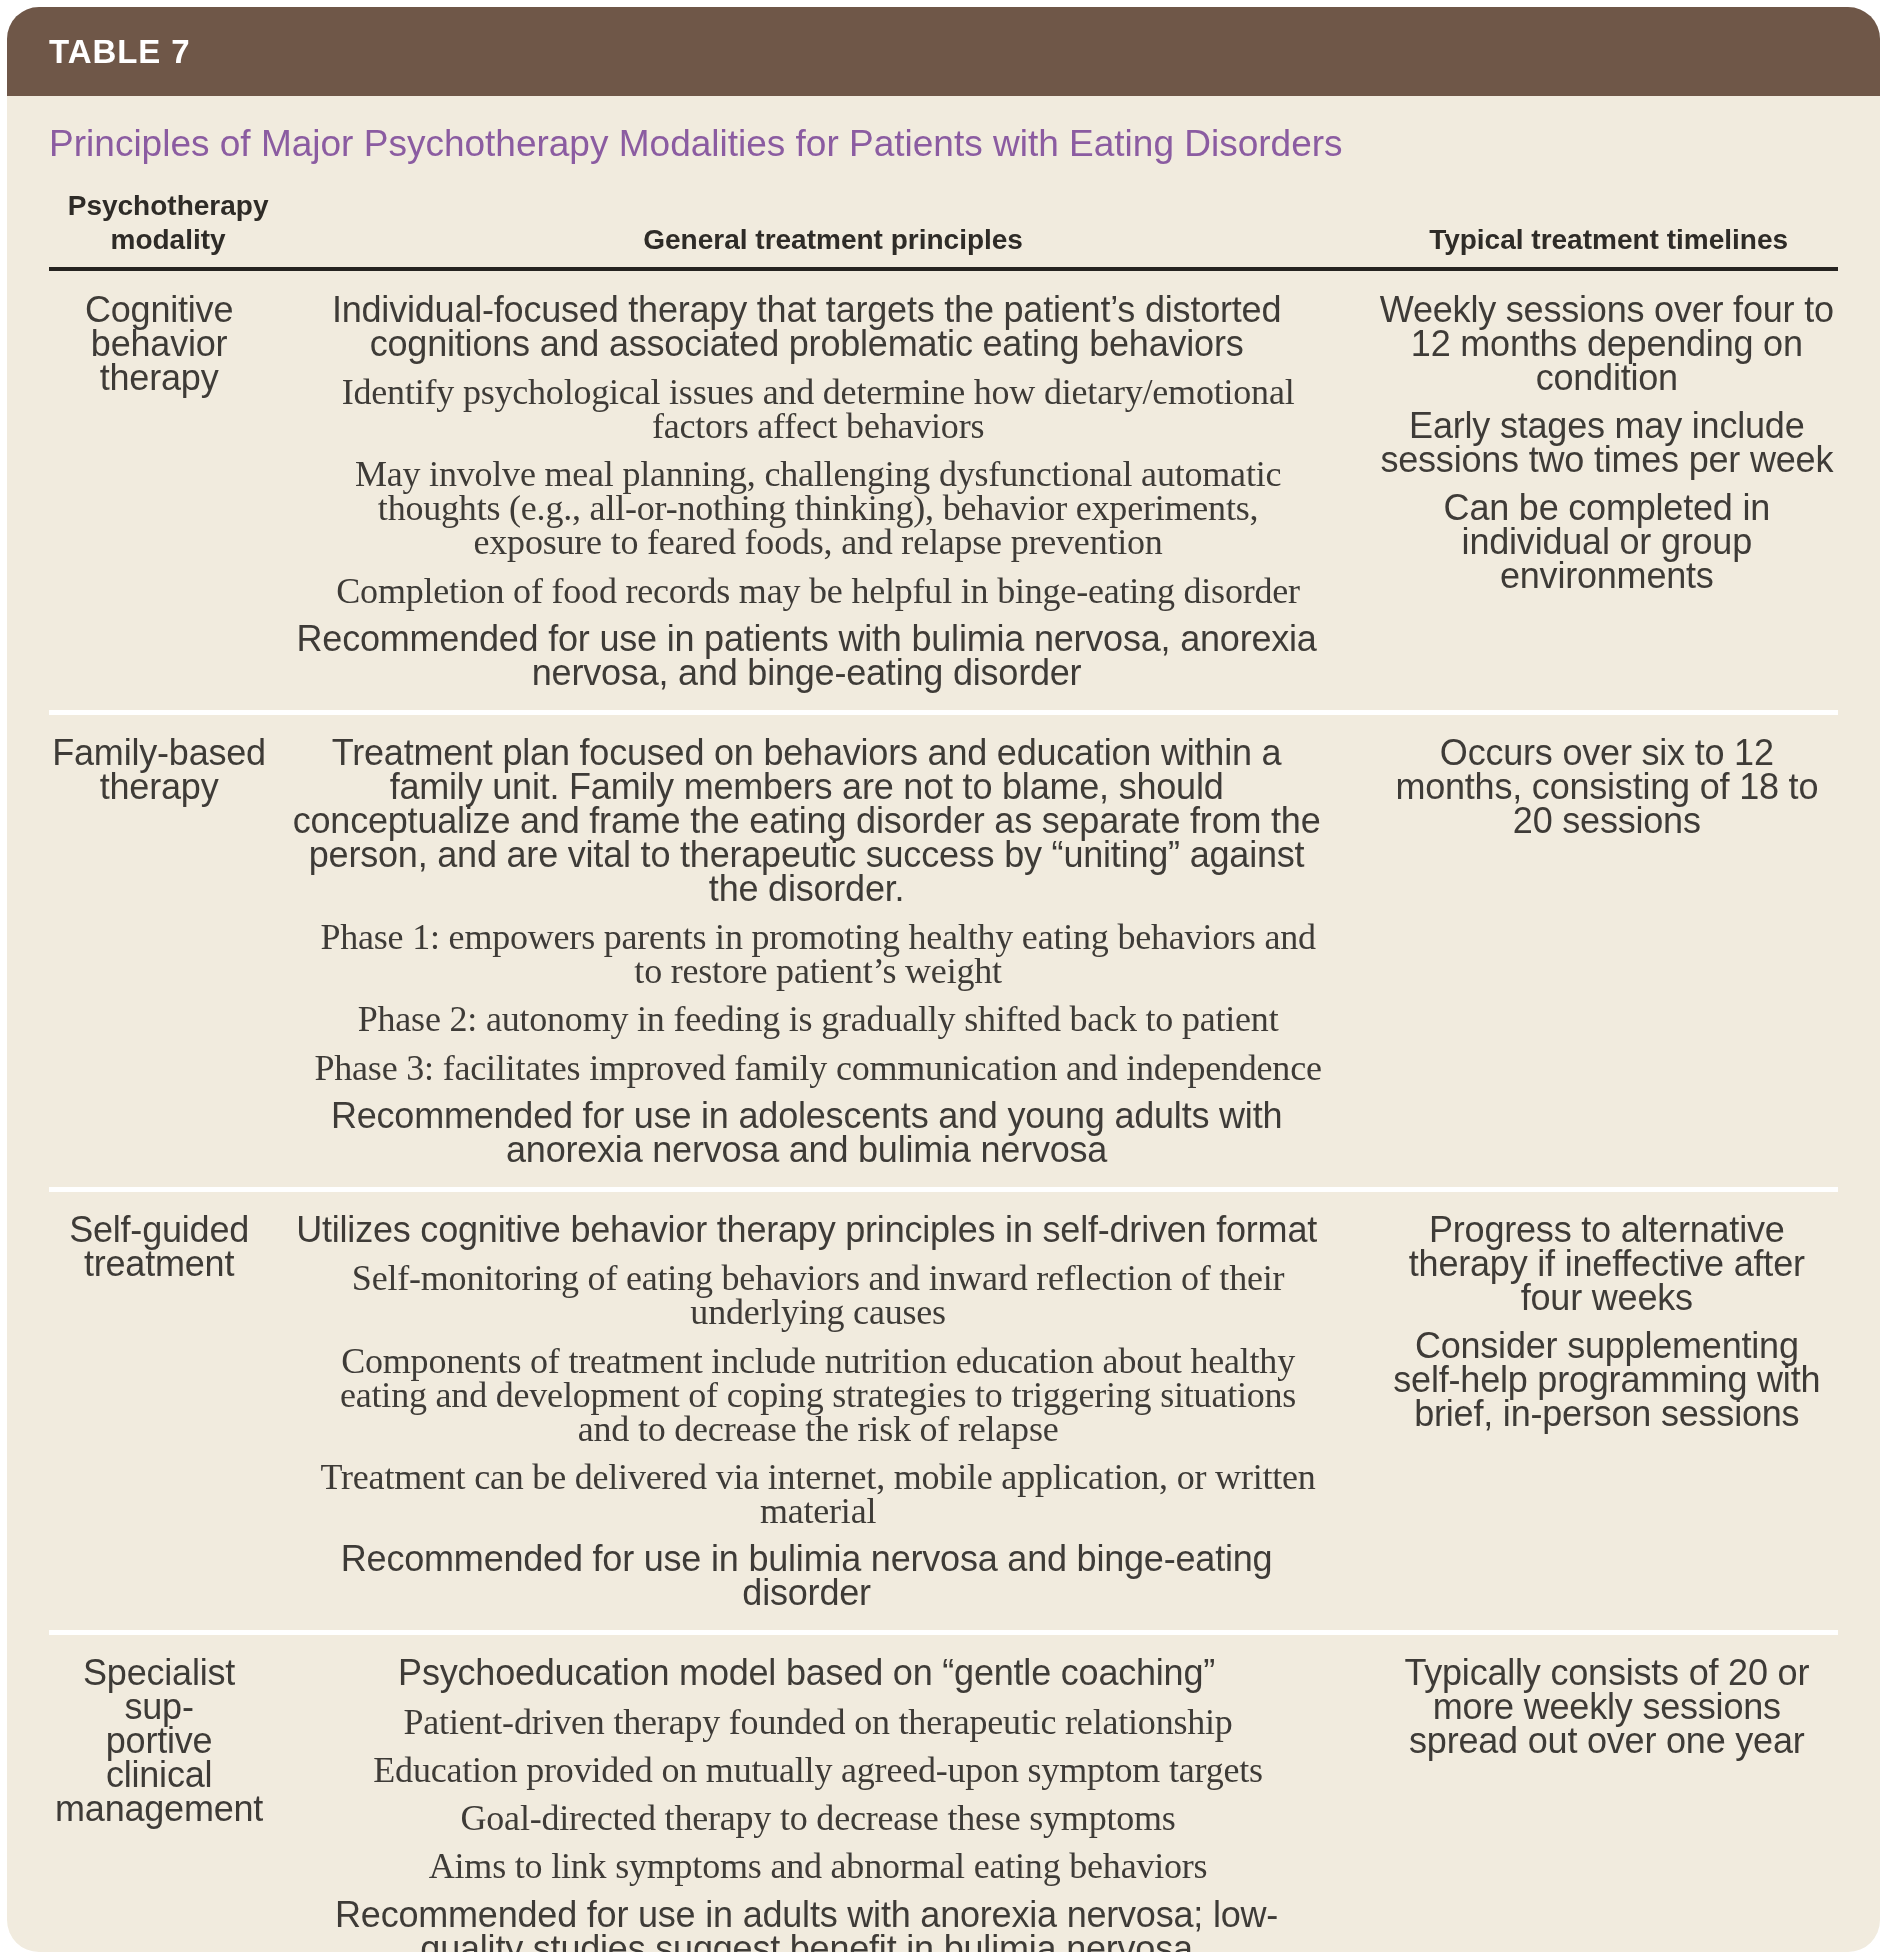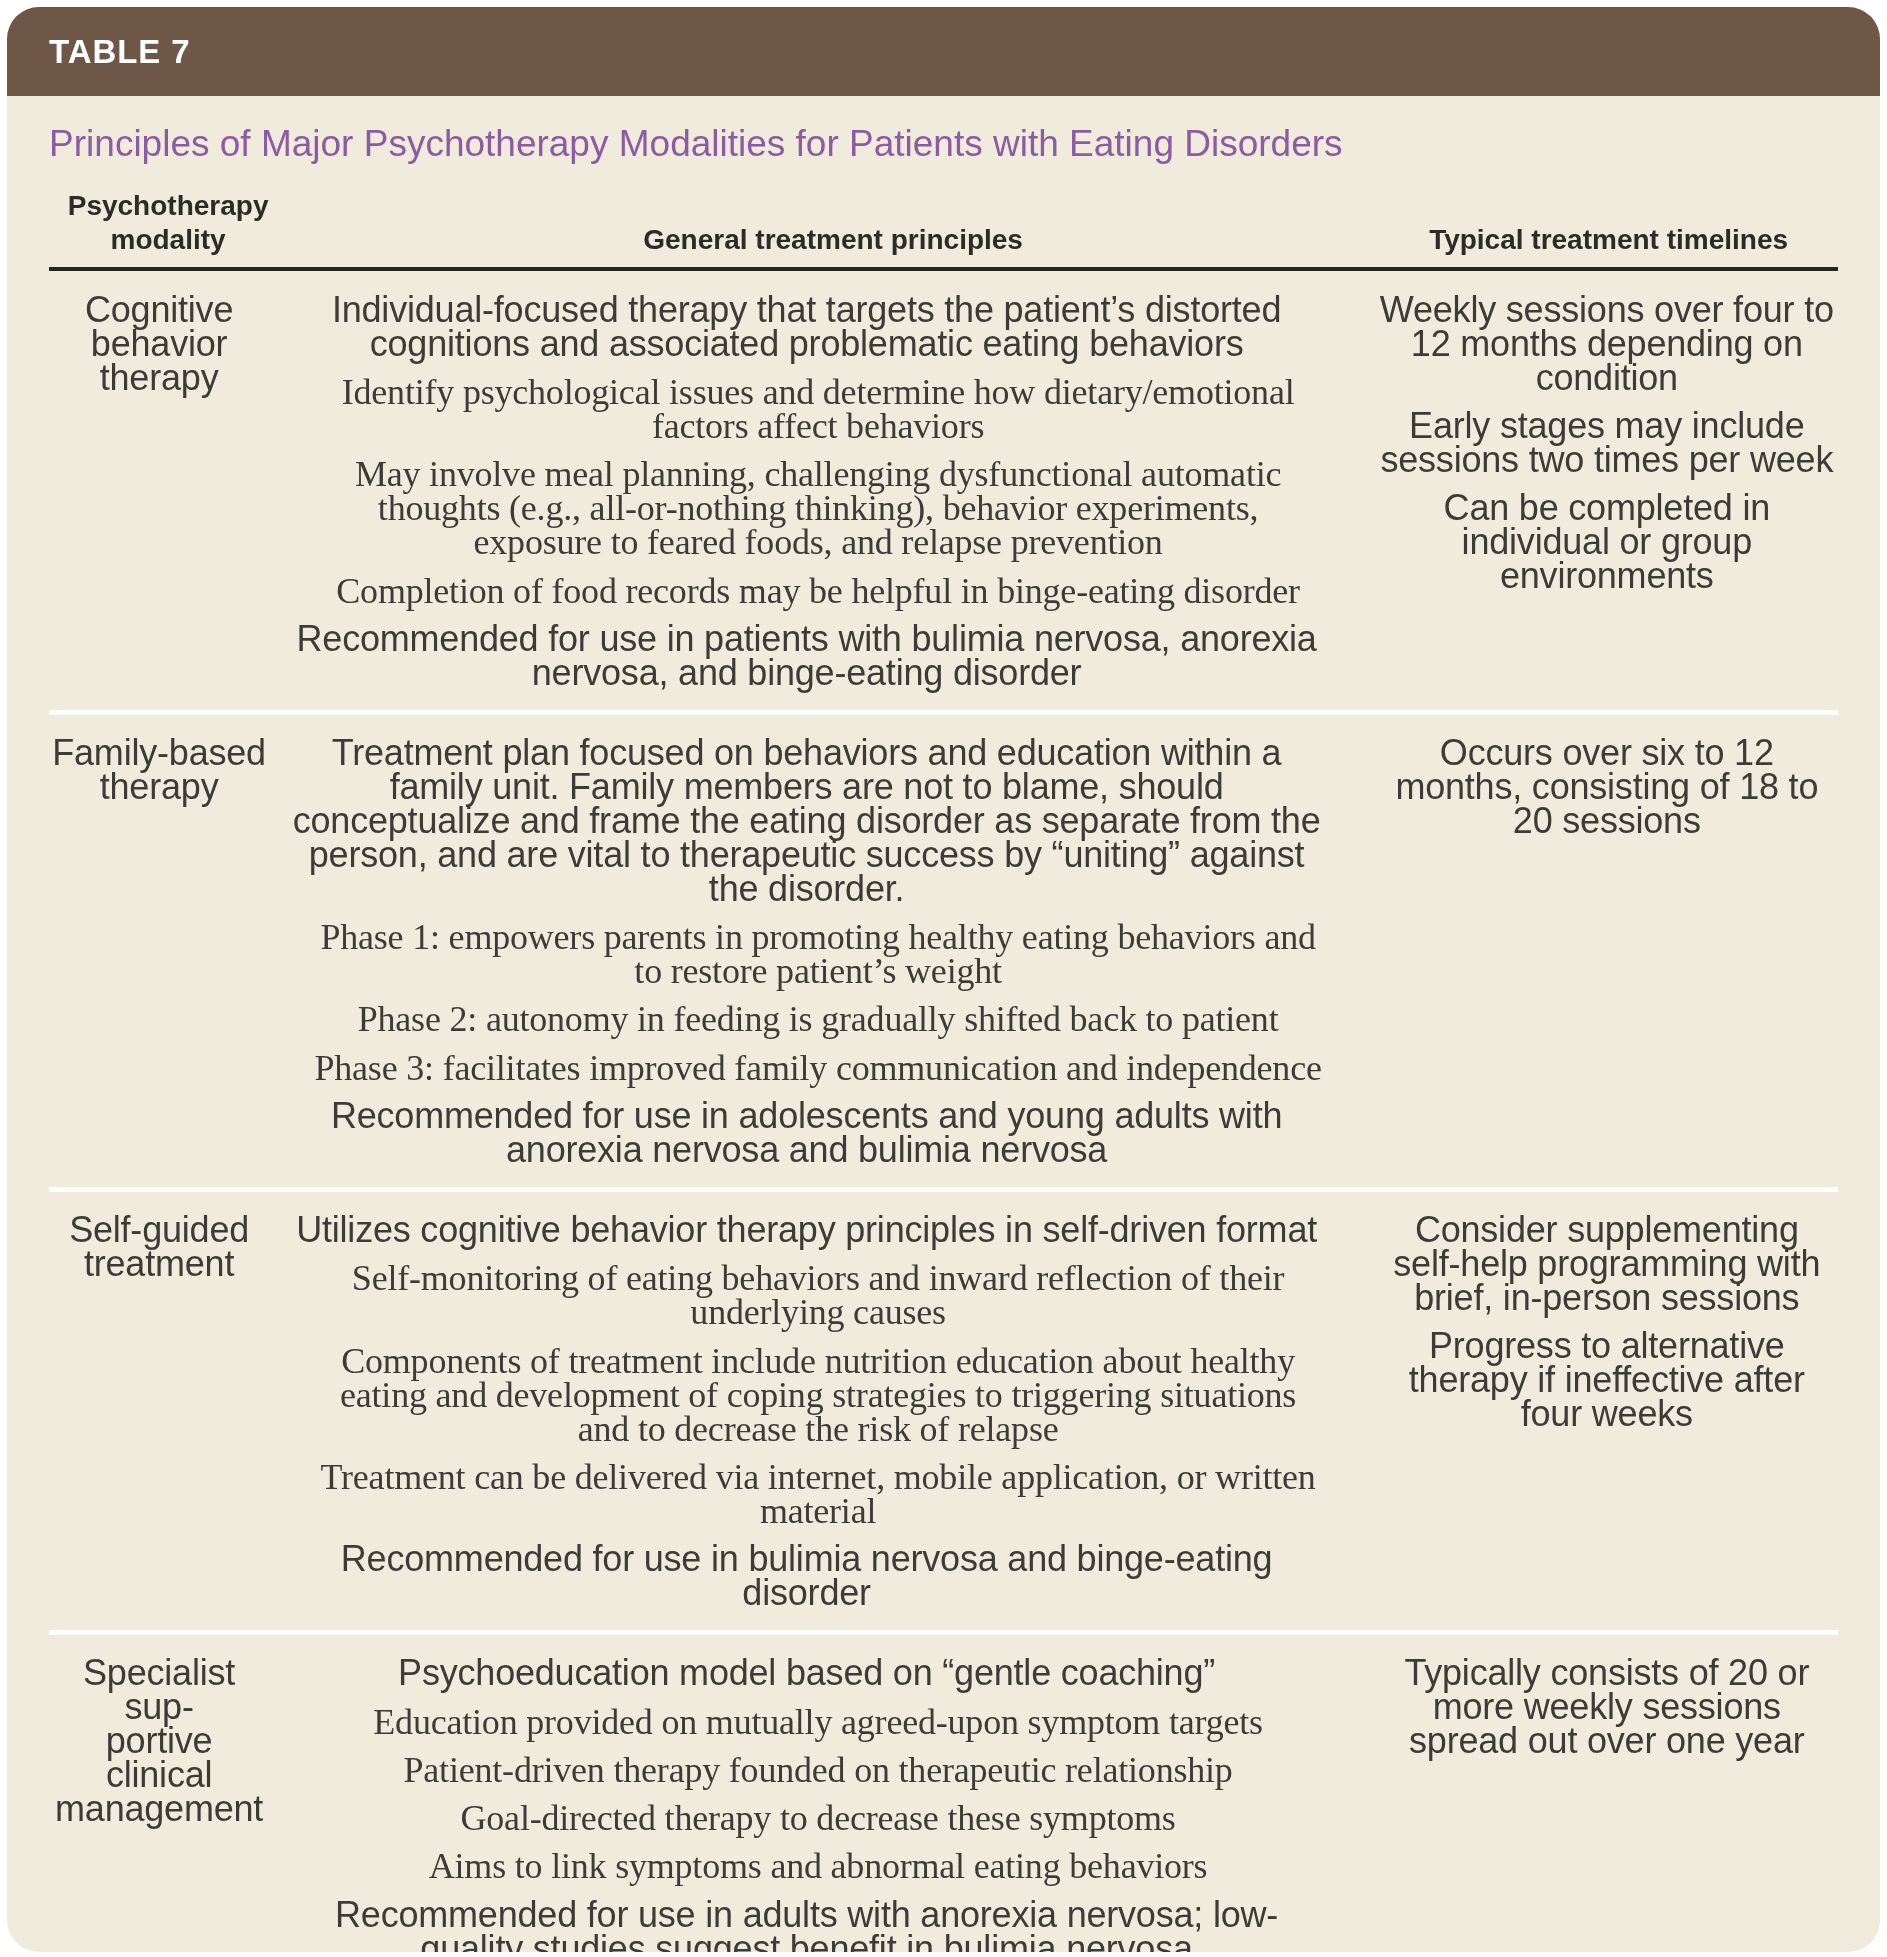--- a/index.html
+++ b/index.html
@@ -79,31 +79,31 @@
       <div class="grid row">
         <div class="cell cell-modality">Self-guided<br>treatment</div>
         <div class="cell cell-principles">
           <p class="para">Utilizes cognitive behavior therapy principles in self-driven format</p>
           <p class="bullet">Self-monitoring of eating behaviors and inward reflection of their underlying causes</p>
           <p class="bullet">Components of treatment include nutrition education about healthy eating and development of coping strategies to triggering situations and to decrease the risk of relapse</p>
           <p class="bullet">Treatment can be delivered via internet, mobile application, or written material</p>
           <p class="para">Recommended for use in bulimia nervosa and binge-eating disorder</p>
         </div>
         <div class="cell cell-timelines">
+          <p class="para">Progress to alternative therapy if ineffective after four weeks</p>
           <p class="para">Consider supplementing self-help programming with brief, in-person sessions</p>
-          <p class="para">Progress to alternative therapy if ineffective after four weeks</p>
         </div>
       </div>
 
       <div class="grid row">
         <div class="cell cell-modality">Specialist sup-<br>portive clinical<br>management</div>
         <div class="cell cell-principles">
           <p class="para">Psychoeducation model based on “gentle coaching”</p>
+          <p class="bullet">Patient-driven therapy founded on therapeutic relationship</p>
           <p class="bullet">Education provided on mutually agreed-upon symptom targets</p>
-          <p class="bullet">Patient-driven therapy founded on therapeutic relationship</p>
           <p class="bullet">Goal-directed therapy to decrease these symptoms</p>
           <p class="bullet">Aims to link symptoms and abnormal eating behaviors</p>
           <p class="para">Recommended for use in adults with anorexia nervosa; low-quality studies suggest benefit in bulimia nervosa</p>
         </div>
         <div class="cell cell-timelines">
           <p class="para">Typically consists of 20 or more weekly sessions spread out over one year</p>
         </div>
       </div>
 
       <div class="footerband">

